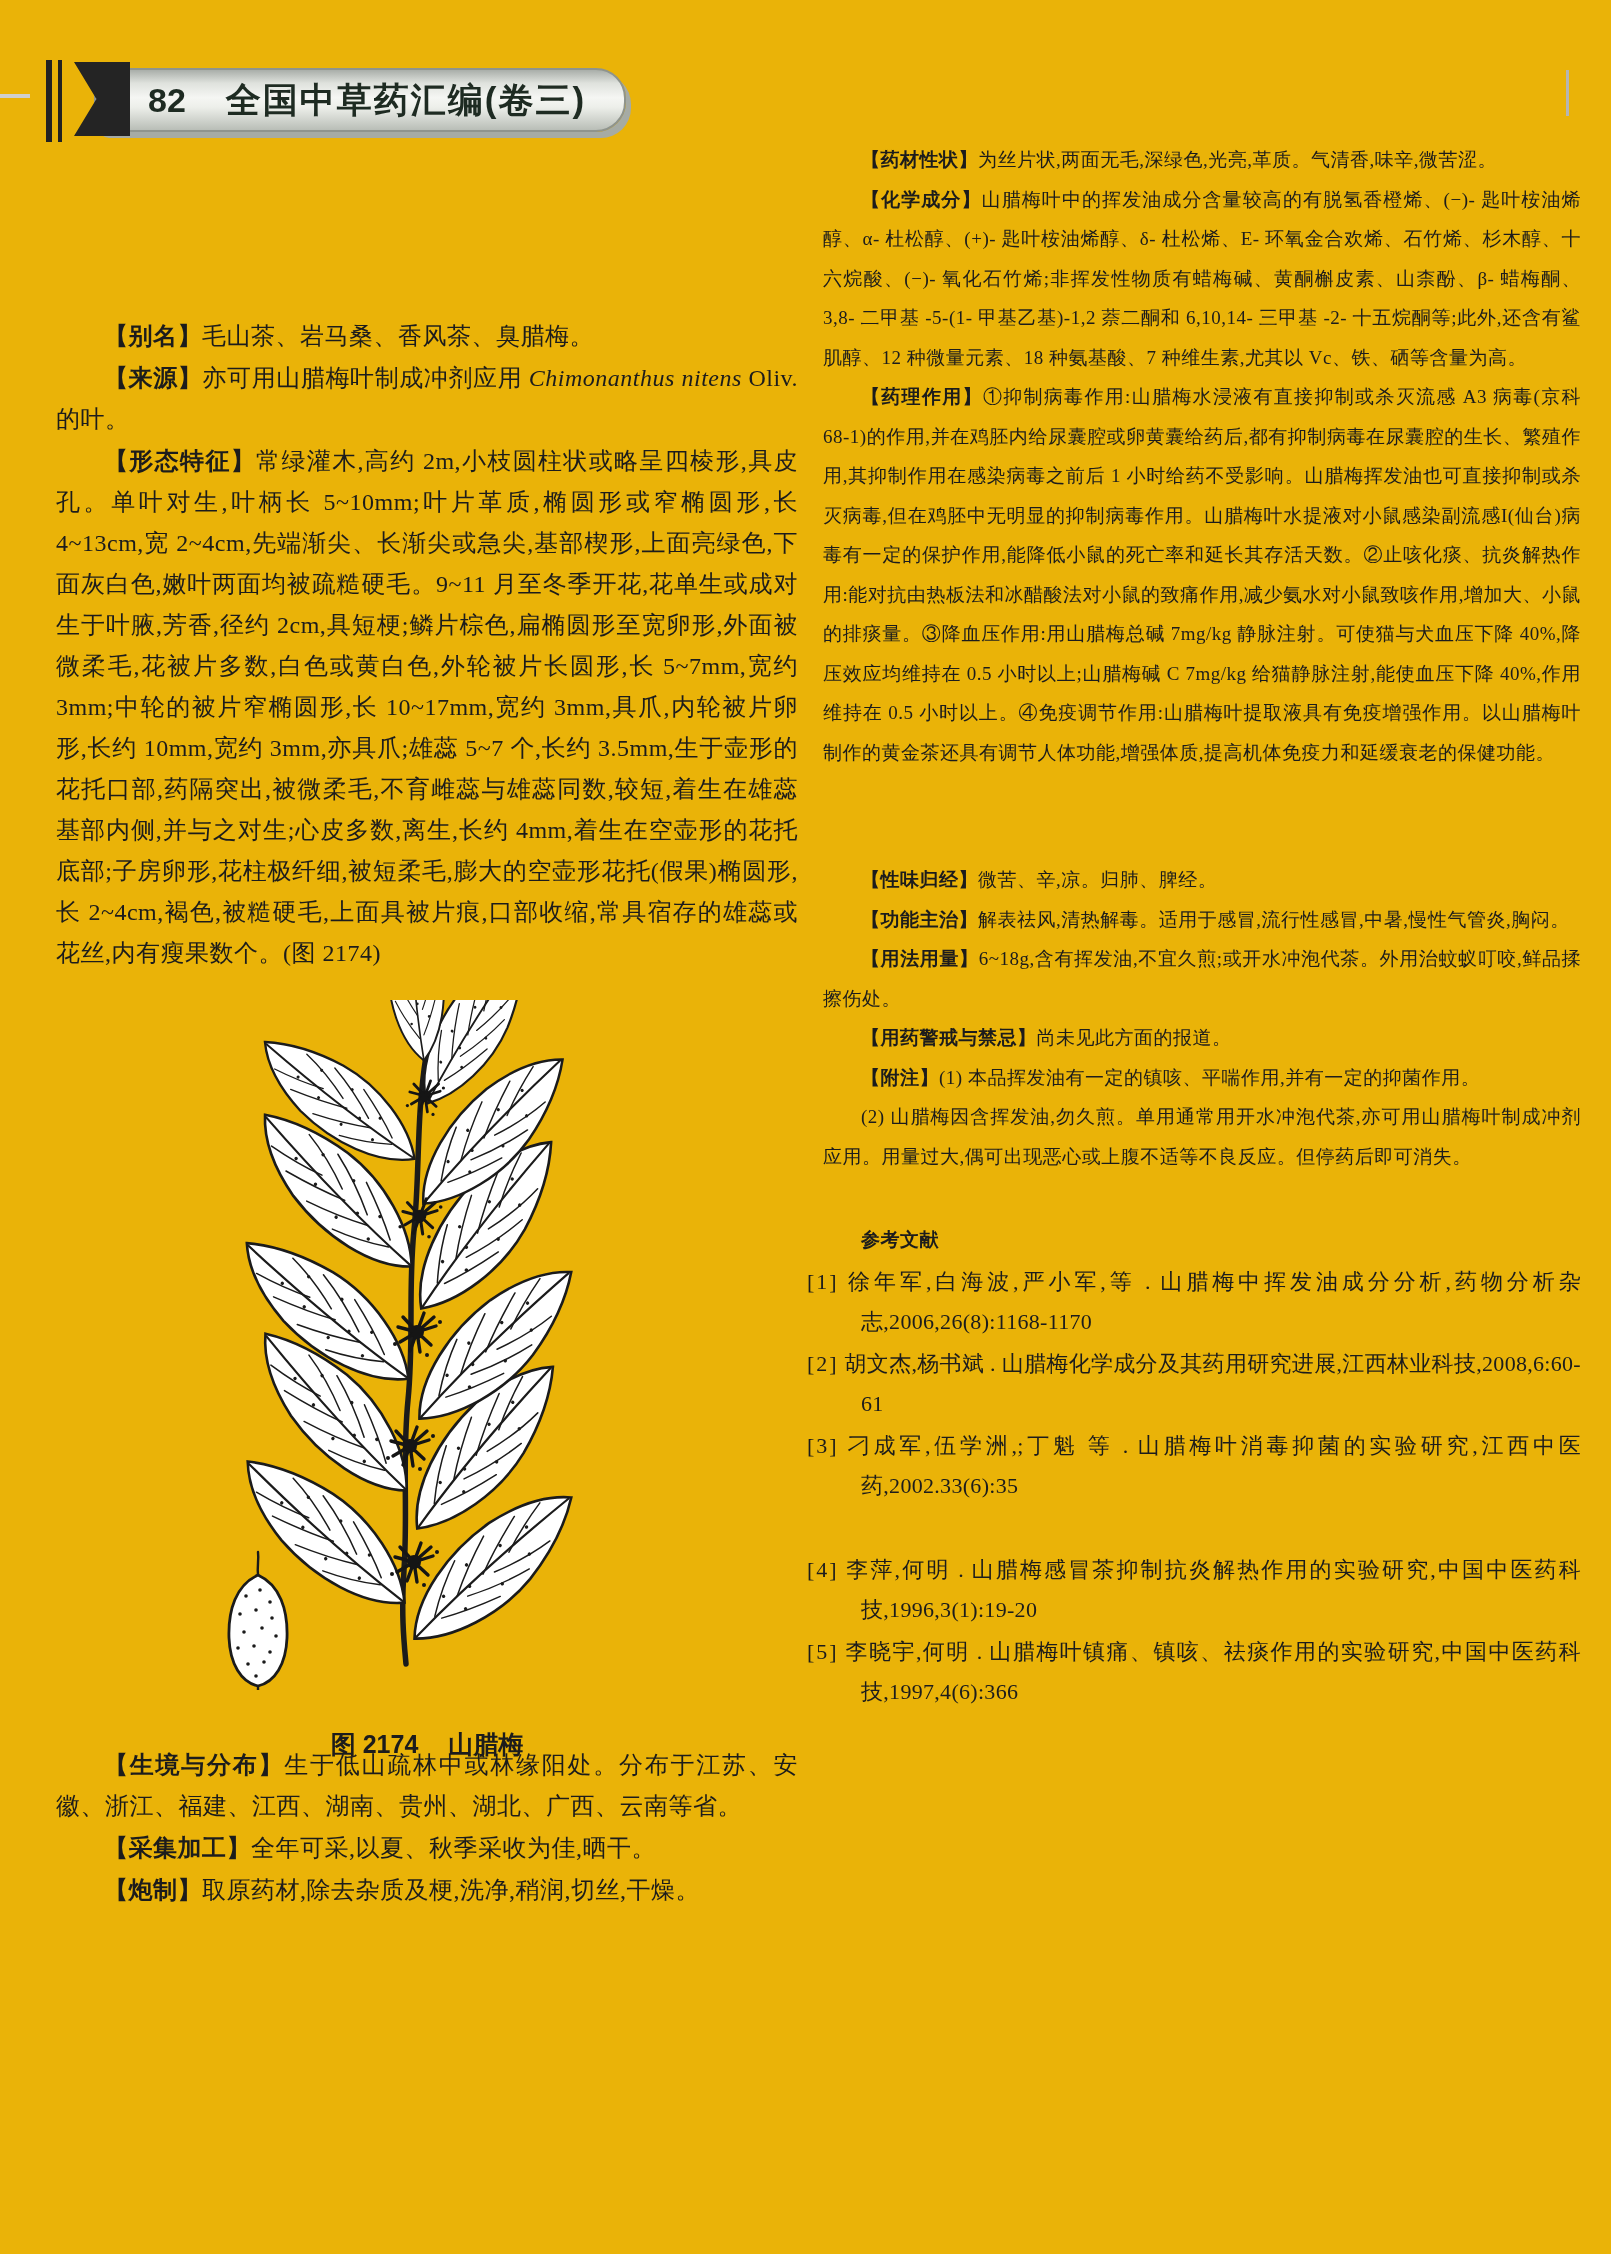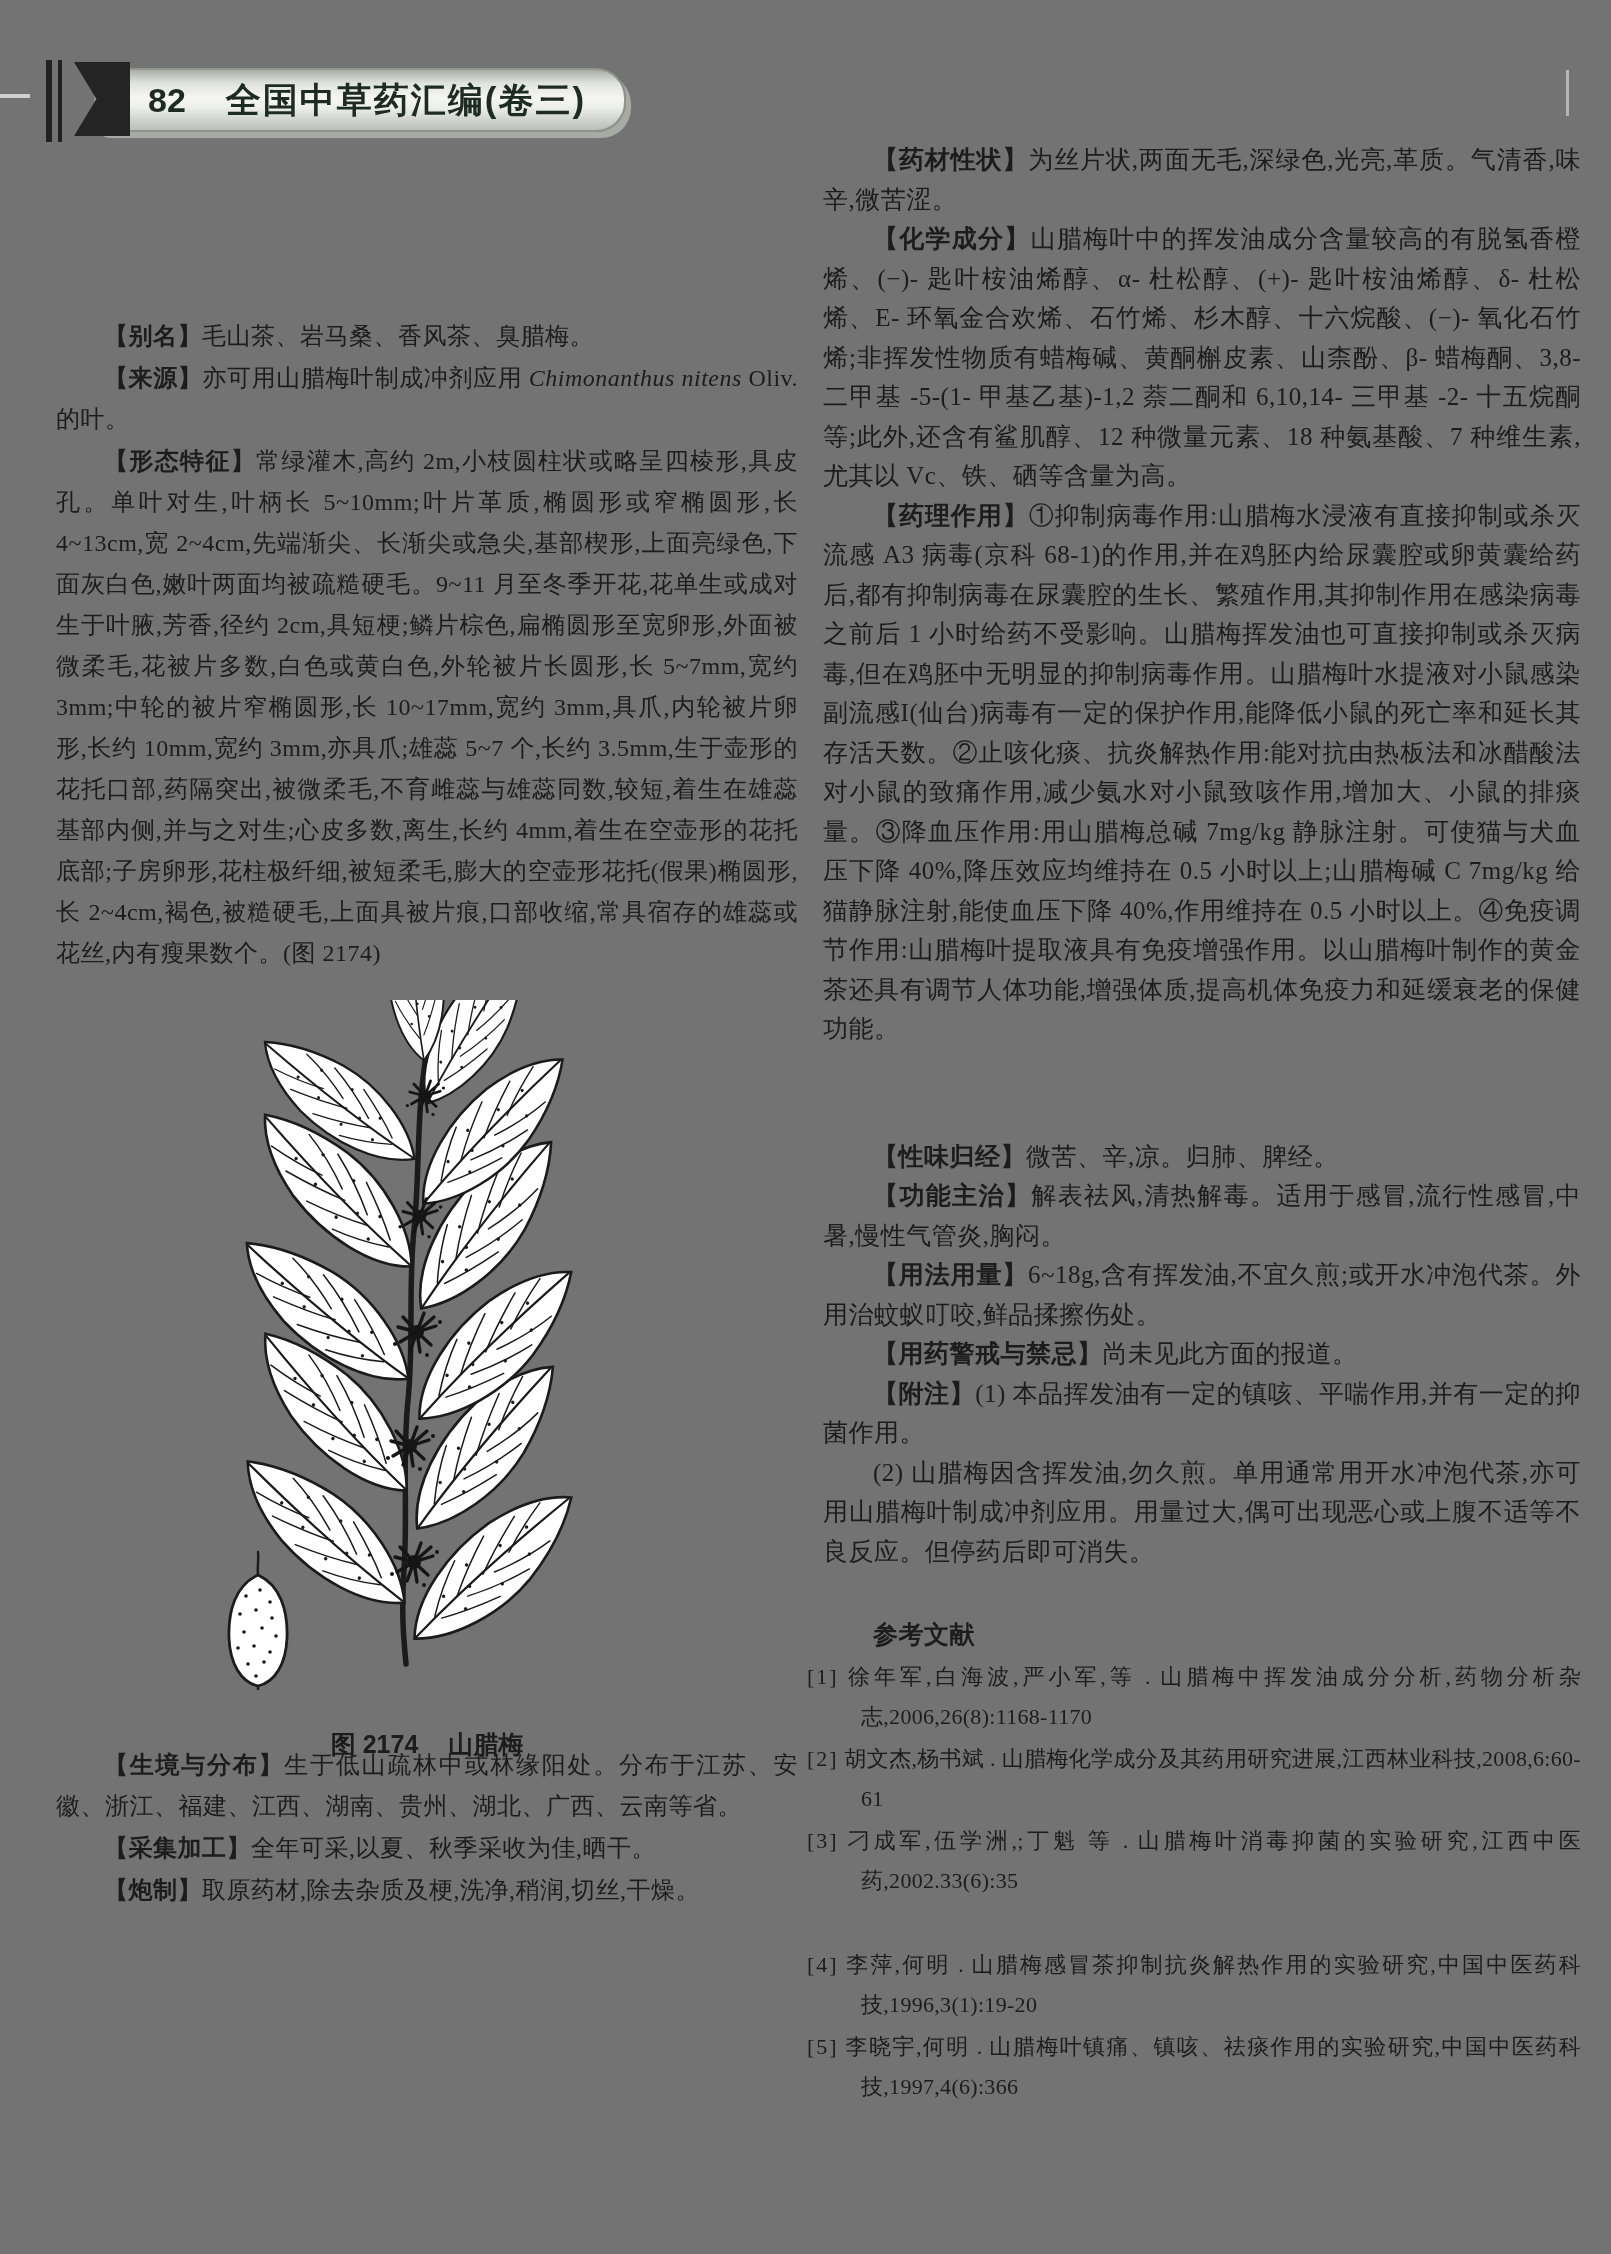--- a/index.html
+++ b/index.html
@@ -1,18 +1,18 @@
 <!DOCTYPE html>
 <html><head>
 <meta charset="utf-8">
 <style>
   html,body{margin:0;padding:0;background:#d9d9d9;}
   .page{
     position:relative;width:1611px;height:2254px;margin:0 auto;
-    background:#737373;overflow:hidden;
+    background:#eab308;overflow:hidden;
     font-family:"Liberation Serif",serif;color:#1c1c1c;
   }
   
   .spine-bar1{position:absolute;left:46px;top:60px;width:6px;height:82px;background:#222;}
   .spine-bar2{position:absolute;left:58px;top:60px;width:4px;height:82px;background:#222;}
   .banner{
     position:absolute;left:94px;top:68px;width:528px;height:60px;
     border:2px solid #8f948d;border-radius:10px 30px 30px 10px;
     background:linear-gradient(to bottom,#a9aea9 0%,#dfe2dd 22%,#f5f6f3 46%,#edefe a 62%,#b9beb7 100%);
     background:linear-gradient(to bottom,#a9aea9 0%,#dfe2dd 22%,#f5f6f3 46%,#edefea 62%,#b9beb7 100%);
@@ -43,21 +43,21 @@
   .entry-pinyin{
     margin-top:12px;font-family:"Liberation Sans",sans-serif;
     font-size:34px;letter-spacing:1px;color:#1a1a1a;
   }
 
   
   .col-left{position:absolute;left:56px;top:315px;width:742px;}
   .col-right{position:absolute;left:823px;top:140px;width:758px;}
   p{margin:0;text-align:justify;}
   .col-left p{font-size:24px;line-height:41px;text-indent:2em;letter-spacing:0.5px;}
-  .col-right p{font-size:25px;line-height:39.5px;text-indent:2em;letter-spacing:0.5px;}
+  .col-right p{font-size:19px;line-height:39.5px;text-indent:2em;letter-spacing:0.5px;}
   .lbl{font-family:"Liberation Sans",sans-serif;font-weight:bold;}
   .latin{font-style:italic;}
 
   
   .figure{margin-top:26px;height:690px;text-indent:0;}
   .figure svg{display:block;margin-left:52px;}
   .fig-caption{
     margin-top:38px;text-align:center;text-indent:0;
     font-family:"Liberation Sans",sans-serif;font-weight:bold;font-size:25px;
   }

